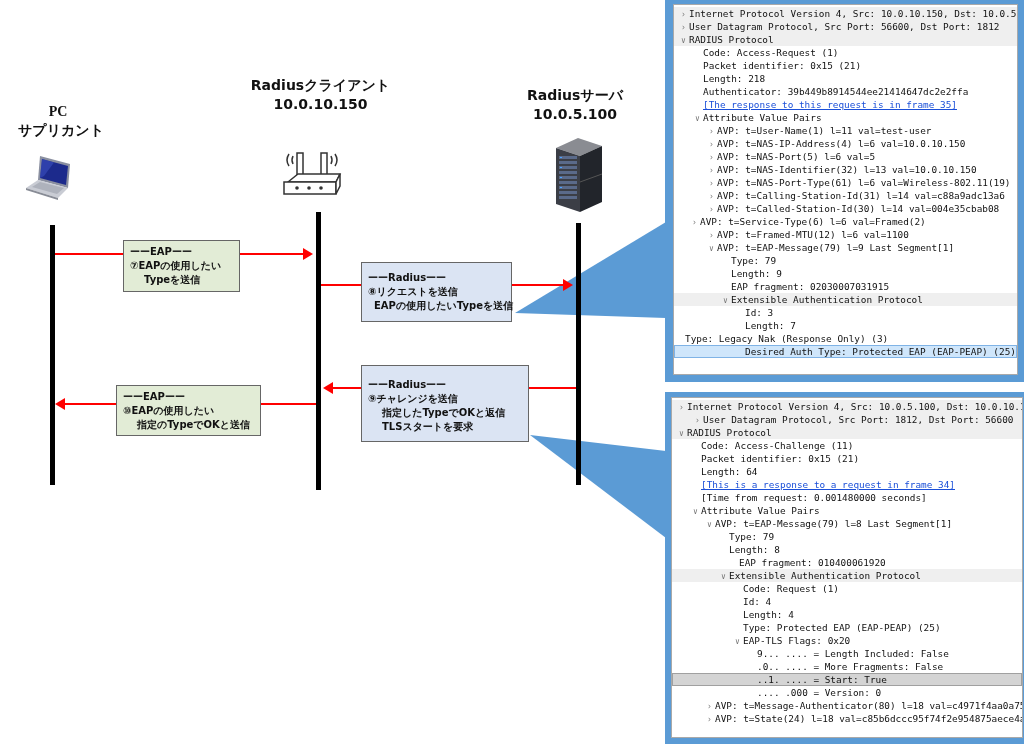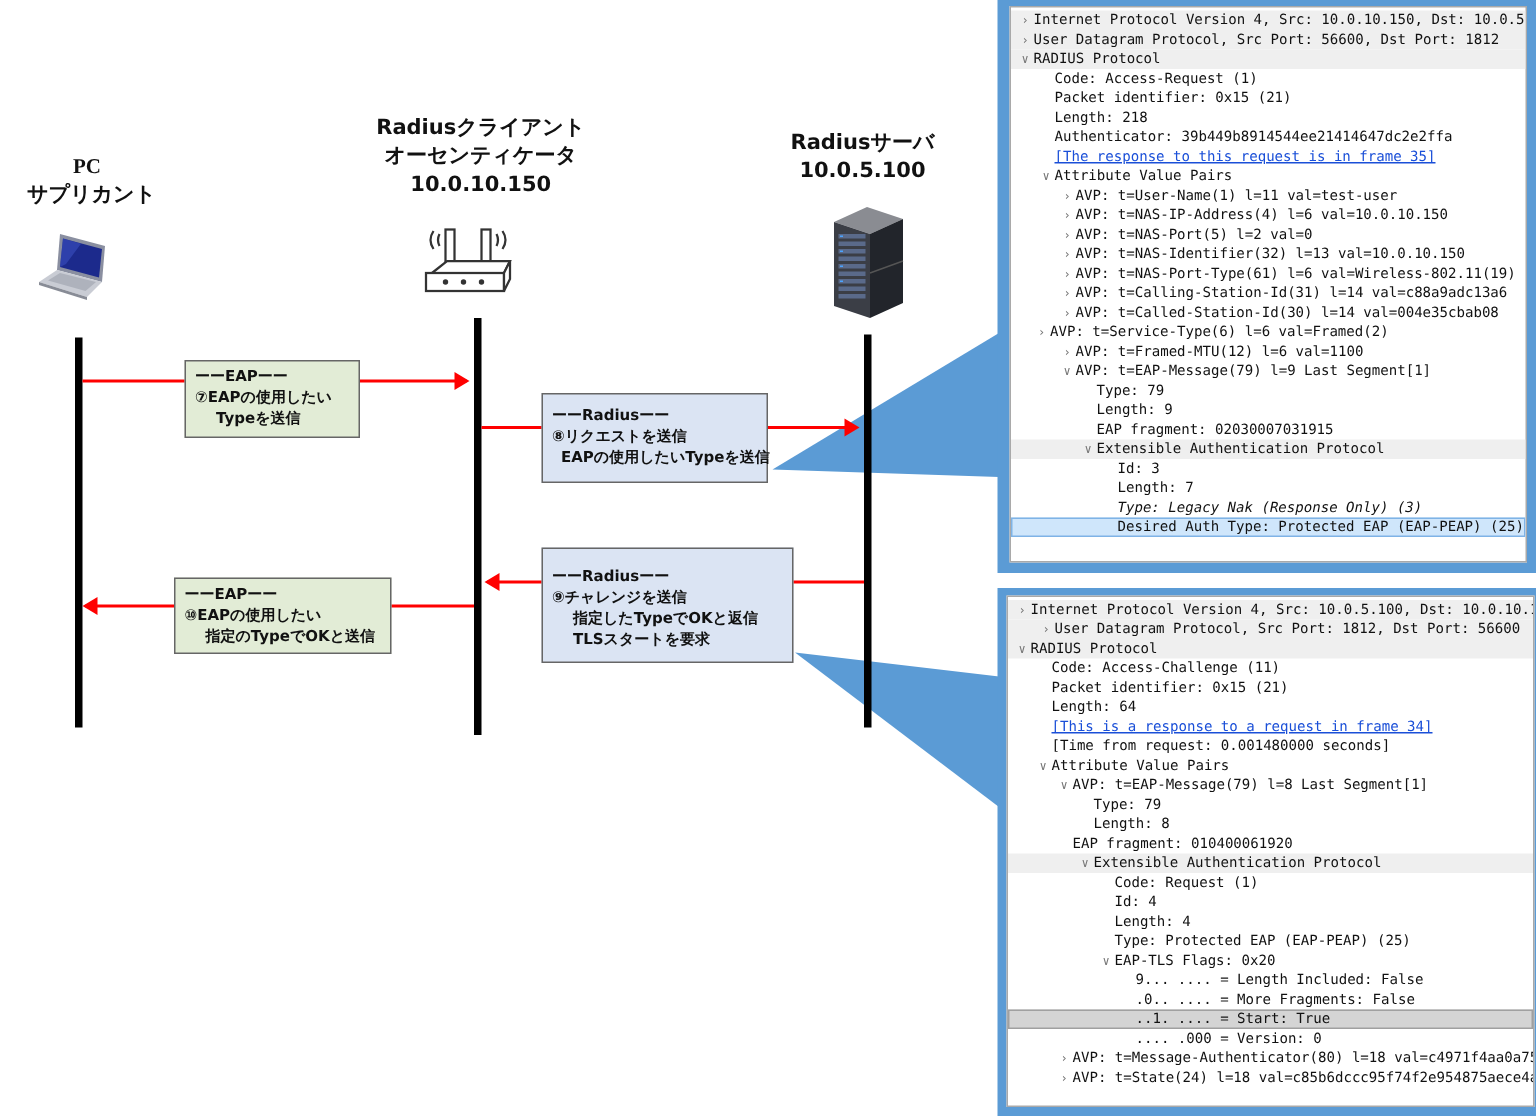--- a/index.html
+++ b/index.html
@@ -34,21 +34,20 @@
   <polygon points="515,313 666,222 666,318" fill="#5b9bd5"></polygon>
   <polygon points="530,435 666,451 666,538" fill="#5b9bd5"></polygon>
 </svg>
 
 <div class="node-label" style="left:18px; top:102px; width:80px;font-family:Liberation Serif, serif;">
   <span style="display:block">PC</span>
   <span style="display:block">サプリカント</span>
 </div>
 <div class="node-label" style="left:238px; top:76px; width:165px;">
   <span style="display:block">Radiusクライアント</span>
-  <span style="display:block">オーセンティケータ</span>
   <span style="display:block">10.0.10.150</span>
 </div>
 <div class="node-label" style="left:510px; top:86px; width:130px;">
   <span style="display:block">Radiusサーバ</span>
   <span style="display:block">10.0.5.100</span>
 </div>
 
 <svg class="abs" style="left:24px; top:154px;" width="52" height="46" viewBox="0 0 52 46">
   <polygon points="16,2 46,10 44,34 14,26" fill="#8a8fa0"></polygon>
   <polygon points="18,5 44,12 42,31 16,24" fill="#1c2a8c"></polygon>
@@ -136,56 +135,56 @@
         <div class="tree-row hl-gray" style="padding-left: 4px;"><span class="chev">›</span><span>User Datagram Protocol, Src Port: 56600, Dst Port: 1812</span></div>
         <div class="tree-row hl-gray" style="padding-left: 4px;"><span class="chev">∨</span><span>RADIUS Protocol</span></div>
         <div class="tree-row" style="padding-left: 18px;"><span class="chev"></span><span>Code: Access-Request (1)</span></div>
         <div class="tree-row" style="padding-left: 18px;"><span class="chev"></span><span>Packet identifier: 0x15 (21)</span></div>
         <div class="tree-row" style="padding-left: 18px;"><span class="chev"></span><span>Length: 218</span></div>
         <div class="tree-row" style="padding-left: 18px;"><span class="chev"></span><span>Authenticator: 39b449b8914544ee21414647dc2e2ffa</span></div>
         <div class="tree-row" style="padding-left: 18px;"><span class="chev"></span><span class="link">[The response to this request is in frame 35]</span></div>
         <div class="tree-row" style="padding-left: 18px;"><span class="chev">∨</span><span>Attribute Value Pairs</span></div>
         <div class="tree-row" style="padding-left: 32px;"><span class="chev">›</span><span>AVP: t=User-Name(1) l=11 val=test-user</span></div>
         <div class="tree-row" style="padding-left: 32px;"><span class="chev">›</span><span>AVP: t=NAS-IP-Address(4) l=6 val=10.0.10.150</span></div>
-        <div class="tree-row" style="padding-left: 32px;"><span class="chev">›</span><span>AVP: t=NAS-Port(5) l=2 val=0</span></div>
+        <div class="tree-row" style="padding-left: 32px;"><span class="chev">›</span><span>AVP: t=NAS-Port(5) l=6 val=5</span></div>
         <div class="tree-row" style="padding-left: 32px;"><span class="chev">›</span><span>AVP: t=NAS-Identifier(32) l=13 val=10.0.10.150</span></div>
         <div class="tree-row" style="padding-left: 32px;"><span class="chev">›</span><span>AVP: t=NAS-Port-Type(61) l=6 val=Wireless-802.11(19)</span></div>
         <div class="tree-row" style="padding-left: 32px;"><span class="chev">›</span><span>AVP: t=Calling-Station-Id(31) l=14 val=c88a9adc13a6</span></div>
         <div class="tree-row" style="padding-left: 32px;"><span class="chev">›</span><span>AVP: t=Called-Station-Id(30) l=14 val=004e35cbab08</span></div>
         <div class="tree-row" style="padding-left: 15px;"><span class="chev">›</span><span>AVP: t=Service-Type(6) l=6 val=Framed(2)</span></div>
         <div class="tree-row" style="padding-left: 32px;"><span class="chev">›</span><span>AVP: t=Framed-MTU(12) l=6 val=1100</span></div>
         <div class="tree-row" style="padding-left: 32px;"><span class="chev">∨</span><span>AVP: t=EAP-Message(79) l=9 Last Segment[1]</span></div>
         <div class="tree-row" style="padding-left: 46px;"><span class="chev"></span><span>Type: 79</span></div>
         <div class="tree-row" style="padding-left: 46px;"><span class="chev"></span><span>Length: 9</span></div>
         <div class="tree-row" style="padding-left: 46px;"><span class="chev"></span><span>EAP fragment: 02030007031915</span></div>
         <div class="tree-row hl-gray" style="padding-left: 46px;"><span class="chev">∨</span><span>Extensible Authentication Protocol</span></div>
         <div class="tree-row" style="padding-left: 60px;"><span class="chev"></span><span>Id: 3</span></div>
         <div class="tree-row" style="padding-left: 60px;"><span class="chev"></span><span>Length: 7</span></div>
-        <div class="tree-row" style="padding-left: 60px; font-style: italic;"><span class="chev"></span><span>Type: Legacy Nak (Response Only) (3)</span></div>
+        <div class="tree-row" style=""><span class="chev"></span><span>Type: Legacy Nak (Response Only) (3)</span></div>
         <div class="tree-row sel" style="padding-left: 60px;"><span class="chev"></span><span>Desired Auth Type: Protected EAP (EAP-PEAP) (25)</span></div>
       </div>
   </div>
 </div>
 
 <div class="panel" style="left:665px; top:392px; width:359px; height:352px;">
   <div class="panel-inner" style="left:6px; top:5px; width:350px; height:339px;">
     <div id="tree2" style="padding-top:2px;">
         <div class="tree-row hl-gray" style="padding-left: 4px;"><span class="chev">›</span><span>Internet Protocol Version 4, Src: 10.0.5.100, Dst: 10.0.10.150</span></div>
         <div class="tree-row hl-gray" style="padding-left: 20px;"><span class="chev">›</span><span>User Datagram Protocol, Src Port: 1812, Dst Port: 56600</span></div>
         <div class="tree-row hl-gray" style="padding-left: 4px;"><span class="chev">∨</span><span>RADIUS Protocol</span></div>
         <div class="tree-row" style="padding-left: 18px;"><span class="chev"></span><span>Code: Access-Challenge (11)</span></div>
         <div class="tree-row" style="padding-left: 18px;"><span class="chev"></span><span>Packet identifier: 0x15 (21)</span></div>
         <div class="tree-row" style="padding-left: 18px;"><span class="chev"></span><span>Length: 64</span></div>
         <div class="tree-row" style="padding-left: 18px;"><span class="chev"></span><span class="link">[This is a response to a request in frame 34]</span></div>
         <div class="tree-row" style="padding-left: 18px;"><span class="chev"></span><span>[Time from request: 0.001480000 seconds]</span></div>
         <div class="tree-row" style="padding-left: 18px;"><span class="chev">∨</span><span>Attribute Value Pairs</span></div>
         <div class="tree-row" style="padding-left: 32px;"><span class="chev">∨</span><span>AVP: t=EAP-Message(79) l=8 Last Segment[1]</span></div>
         <div class="tree-row" style="padding-left: 46px;"><span class="chev"></span><span>Type: 79</span></div>
         <div class="tree-row" style="padding-left: 46px;"><span class="chev"></span><span>Length: 8</span></div>
-        <div class="tree-row" style="padding-left: 32px;"><span class="chev"></span><span>EAP fragment: 010400061920</span></div>
+        <div class="tree-row" style="padding-left: 56px;"><span class="chev"></span><span>EAP fragment: 010400061920</span></div>
         <div class="tree-row hl-gray" style="padding-left: 46px;"><span class="chev">∨</span><span>Extensible Authentication Protocol</span></div>
         <div class="tree-row" style="padding-left: 60px;"><span class="chev"></span><span>Code: Request (1)</span></div>
         <div class="tree-row" style="padding-left: 60px;"><span class="chev"></span><span>Id: 4</span></div>
         <div class="tree-row" style="padding-left: 60px;"><span class="chev"></span><span>Length: 4</span></div>
         <div class="tree-row" style="padding-left: 60px;"><span class="chev"></span><span>Type: Protected EAP (EAP-PEAP) (25)</span></div>
         <div class="tree-row" style="padding-left: 60px;"><span class="chev">∨</span><span>EAP-TLS Flags: 0x20</span></div>
         <div class="tree-row" style="padding-left: 74px;"><span class="chev"></span><span>9... .... = Length Included: False</span></div>
         <div class="tree-row" style="padding-left: 74px;"><span class="chev"></span><span>.0.. .... = More Fragments: False</span></div>
         <div class="tree-row sel-gray" style="padding-left: 74px;"><span class="chev"></span><span>..1. .... = Start: True</span></div>
         <div class="tree-row" style="padding-left: 74px;"><span class="chev"></span><span>.... .000 = Version: 0</span></div>

